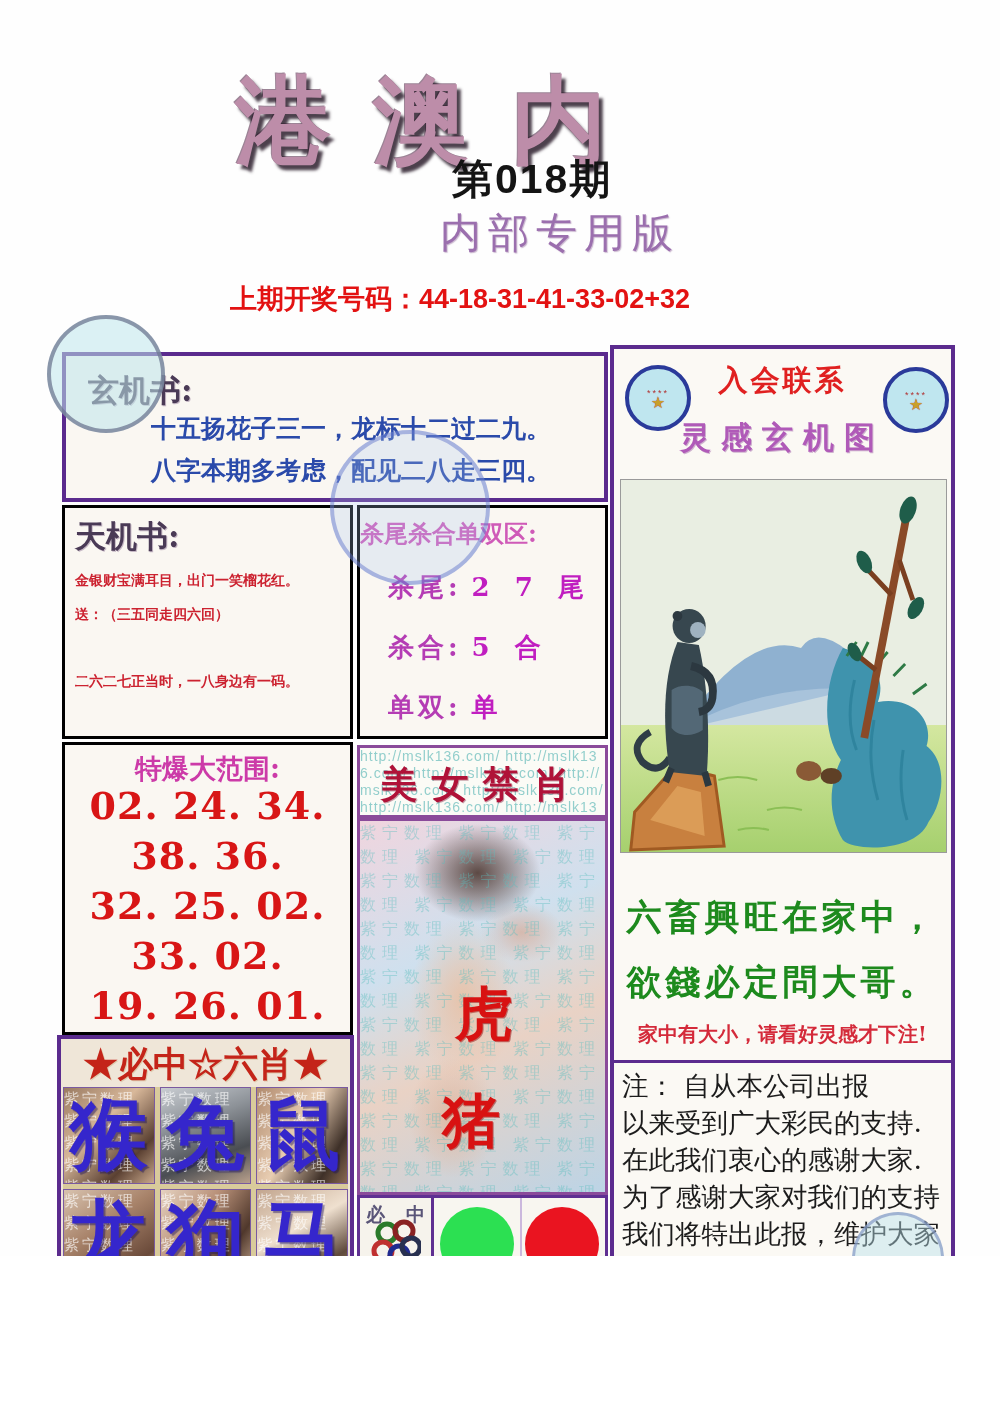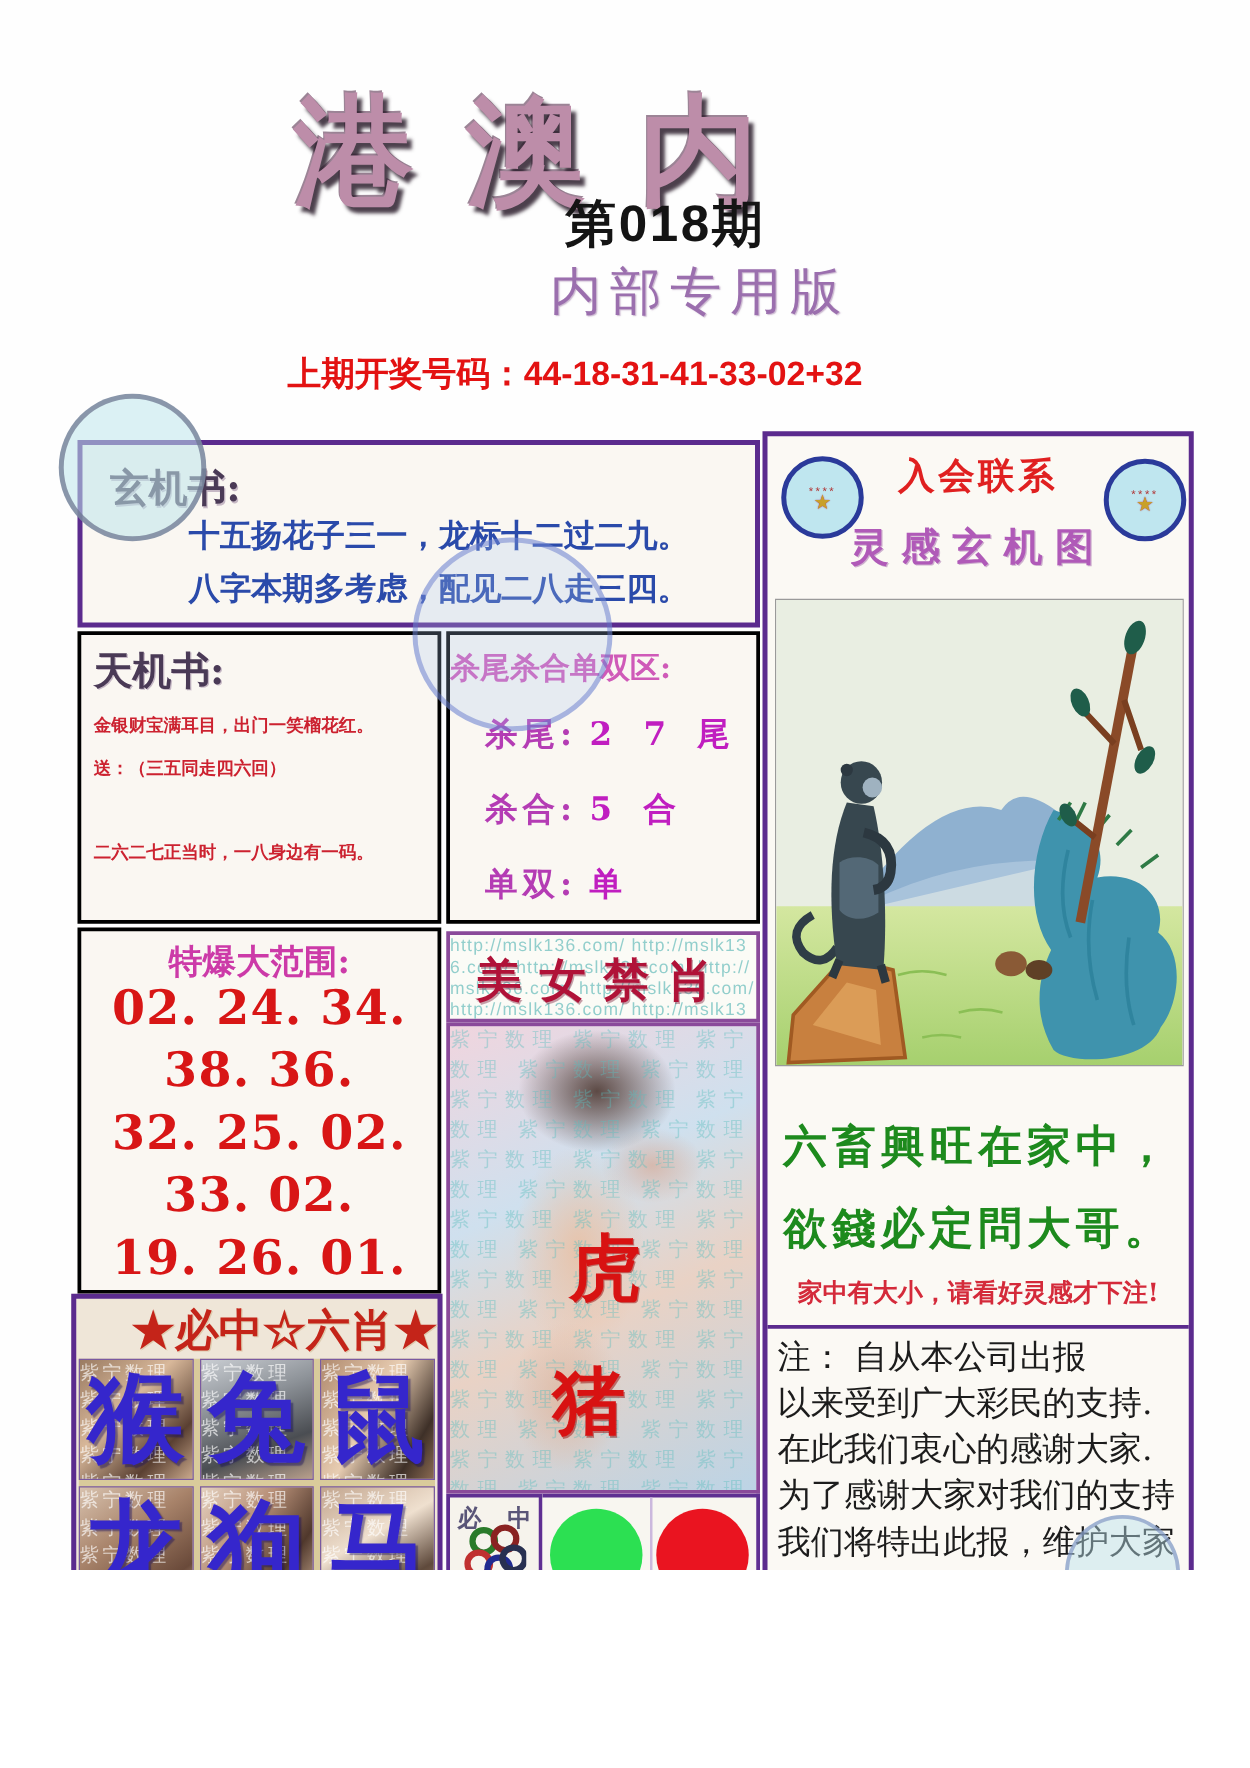--- a/index.html
+++ b/index.html
@@ -19,21 +19,21 @@
   
   .pbox{border:4px solid #5b2b8e;background:#faf7f2;box-sizing:border-box;}
   .pbox-thin{border:3px solid #000000;background:#faf7f2;box-sizing:border-box;}
 
   
   .xuanji{left:62px;top:352px;width:546px;height:150px;}
   .box-label{font-family:"DejaVu Serif",serif;font-weight:bold;font-size:31px;color:#4a3a56;
     text-shadow:1px 1px 0 rgba(120,90,130,.4);}
   .xuanji .box-label{position:absolute;left:22px;top:14px;}
   .xuanji-lines{position:absolute;left:45px;top:52px;width:480px;text-align:center;
-    font-family:Liberation Sans, sans-serif;font-weight:bold;font-size:25px;color:#2a4aaa;line-height:42px;}
+    font-family:Liberation Serif, serif;font-weight:bold;font-size:25px;color:#2a4aaa;line-height:42px;}
 
   
   .tianji{left:62px;top:505px;width:291px;height:234px;}
   .tianji .box-label{position:absolute;left:10px;top:8px;}
   .tianji-line{position:absolute;left:10px;width:275px;font-family:"DejaVu Serif",serif;
     font-weight:bold;font-size:14px;color:#cc2230;}
   .tj1{top:64px;} .tj2{top:98px;} .tj3{top:165px;}
 
   
   .killzone{left:357px;top:505px;width:251px;height:234px;}
@@ -47,21 +47,21 @@
   
   .tebao{left:62px;top:742px;width:291px;height:293px;}
   .tebao-header{position:absolute;left:0;top:6px;width:100%;text-align:center;
     font-family:"DejaVu Serif",serif;font-weight:bold;font-size:27px;color:#cc3aa8;}
   .tebao-rows{position:absolute;left:0;top:36px;width:100%;text-align:center;
     font-family:"DejaVu Serif",serif;font-weight:bold;font-size:38px;color:#d81616;line-height:50px;letter-spacing:1px;}
 
   
   .liuxiao{left:57px;top:1035px;width:297px;height:257px;border:4px solid #5b2b8e;
     box-sizing:border-box;background:#efe6d8;}
-  .lx-header{position:absolute;left:0;top:2px;width:100%;text-align:right;
+  .lx-header{position:absolute;left:0;top:2px;width:100%;text-align:center;
     font-family:"DejaVu Serif",serif;font-weight:bold;font-size:35px;color:#c42419;
     text-shadow:1px 1px 0 rgba(220,200,170,.9);}
   .lx-grid{position:absolute;left:2px;top:48px;width:285px;height:199px;
     display:grid;grid-template-columns:1fr 1fr 1fr;grid-template-rows:1fr 1fr;gap:5px;background:#d9cb9b;}
   .lx-cell{position:relative;overflow:hidden;border:1px solid #7a5aa0;}
   .lx-cell:nth-child(1){background:linear-gradient(135deg,#9a7b62,#d8b89a 40%,#5a4032 75%,#caa98c);}
   .lx-cell:nth-child(2){background:linear-gradient(160deg,#c9cdd2,#8d9298 35%,#4a4d52 70%,#b9a08c);}
   .lx-cell:nth-child(3){background:linear-gradient(120deg,#b08a6e,#e8cdb2 45%,#3e3028 80%,#8a6a52);}
   .lx-cell:nth-child(4){background:linear-gradient(145deg,#d8c2ae,#a8836a 40%,#6a4a3a 78%,#e2c8ae);}
   .lx-cell:nth-child(5){background:linear-gradient(125deg,#e5d2c0,#b89078 38%,#50382c 72%,#d0b298);}

